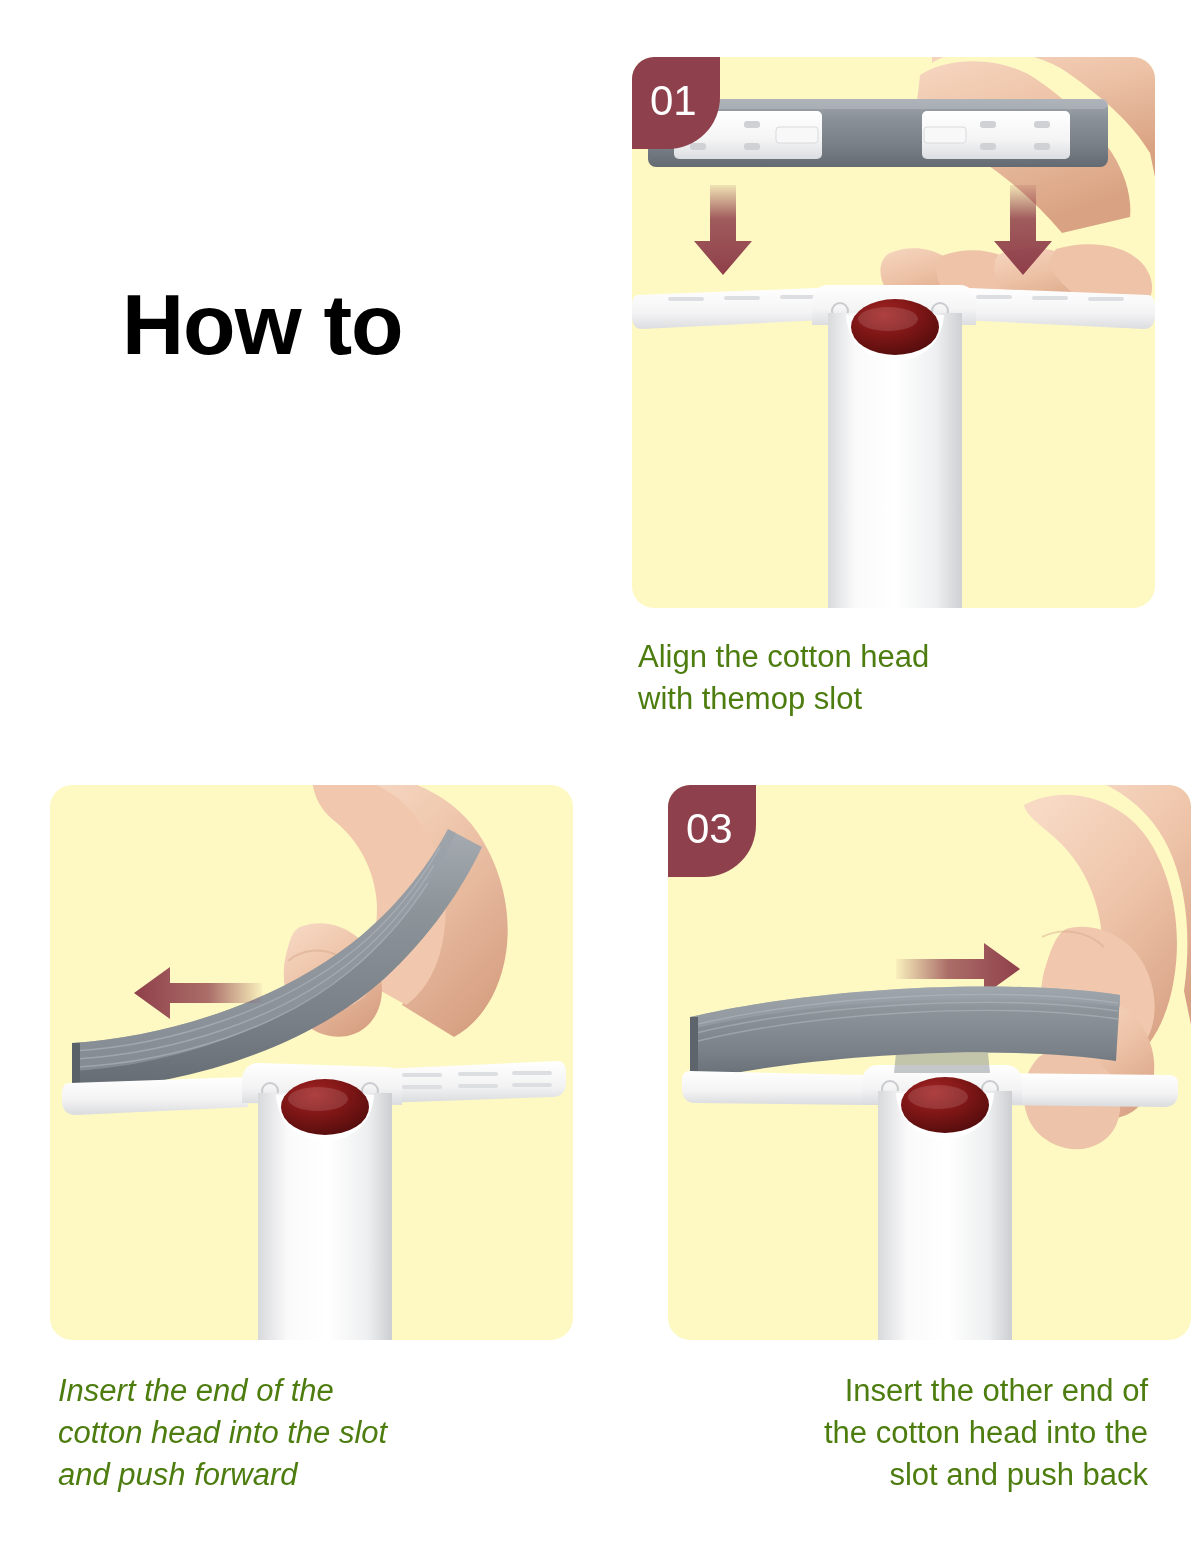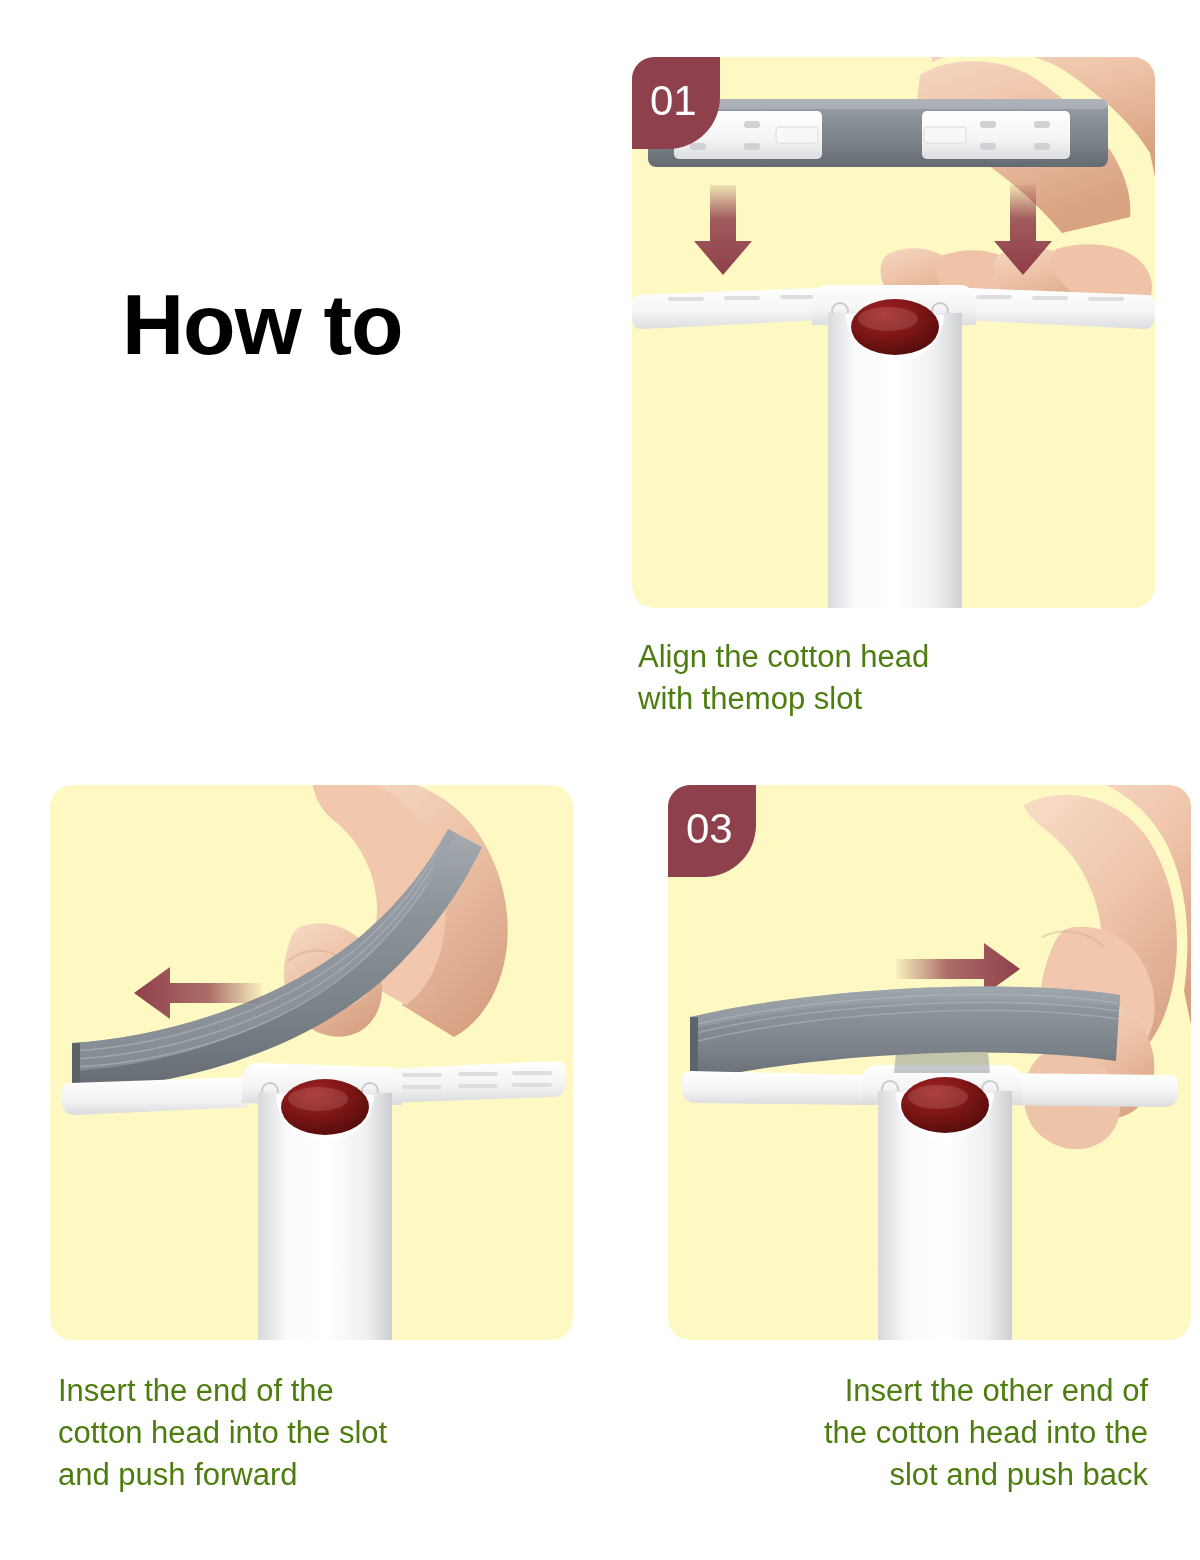--- a/index.html
+++ b/index.html
@@ -66,21 +66,21 @@
   
   .caption {
     position: absolute;
     font-size: 31px;
     line-height: 42px;
     color: #4d7c0f;
     font-weight: 400;
     white-space: pre-line;
   }
   .caption-1 { left: 638px; top: 636px; width: 470px; }
-  .caption-2 { left: 58px;  top: 1370px; width: 500px; }
+  .caption-2 { left: 58px;  top: 1370px; width: 500px; font-style: italic; }
   .caption-3 { left: 638px; top: 1370px; width: 510px; text-align: right; }
 
   
   .scene { position: absolute; inset: 0; }
 </style>
 </head>
 <body>
 
 <div class="title">
   <span class="ln">How to</span>

